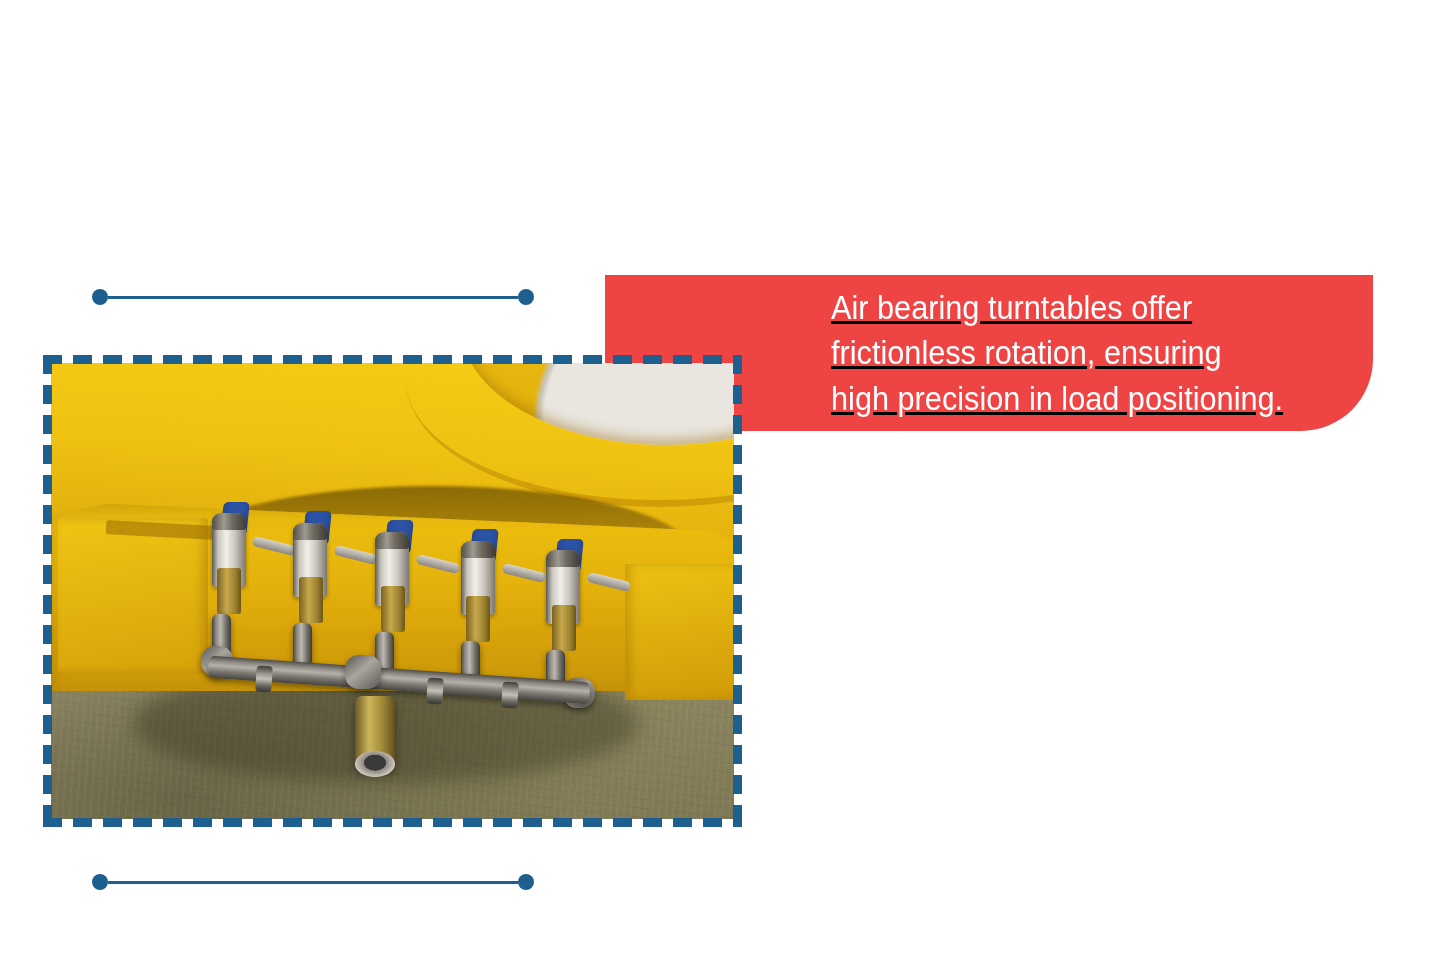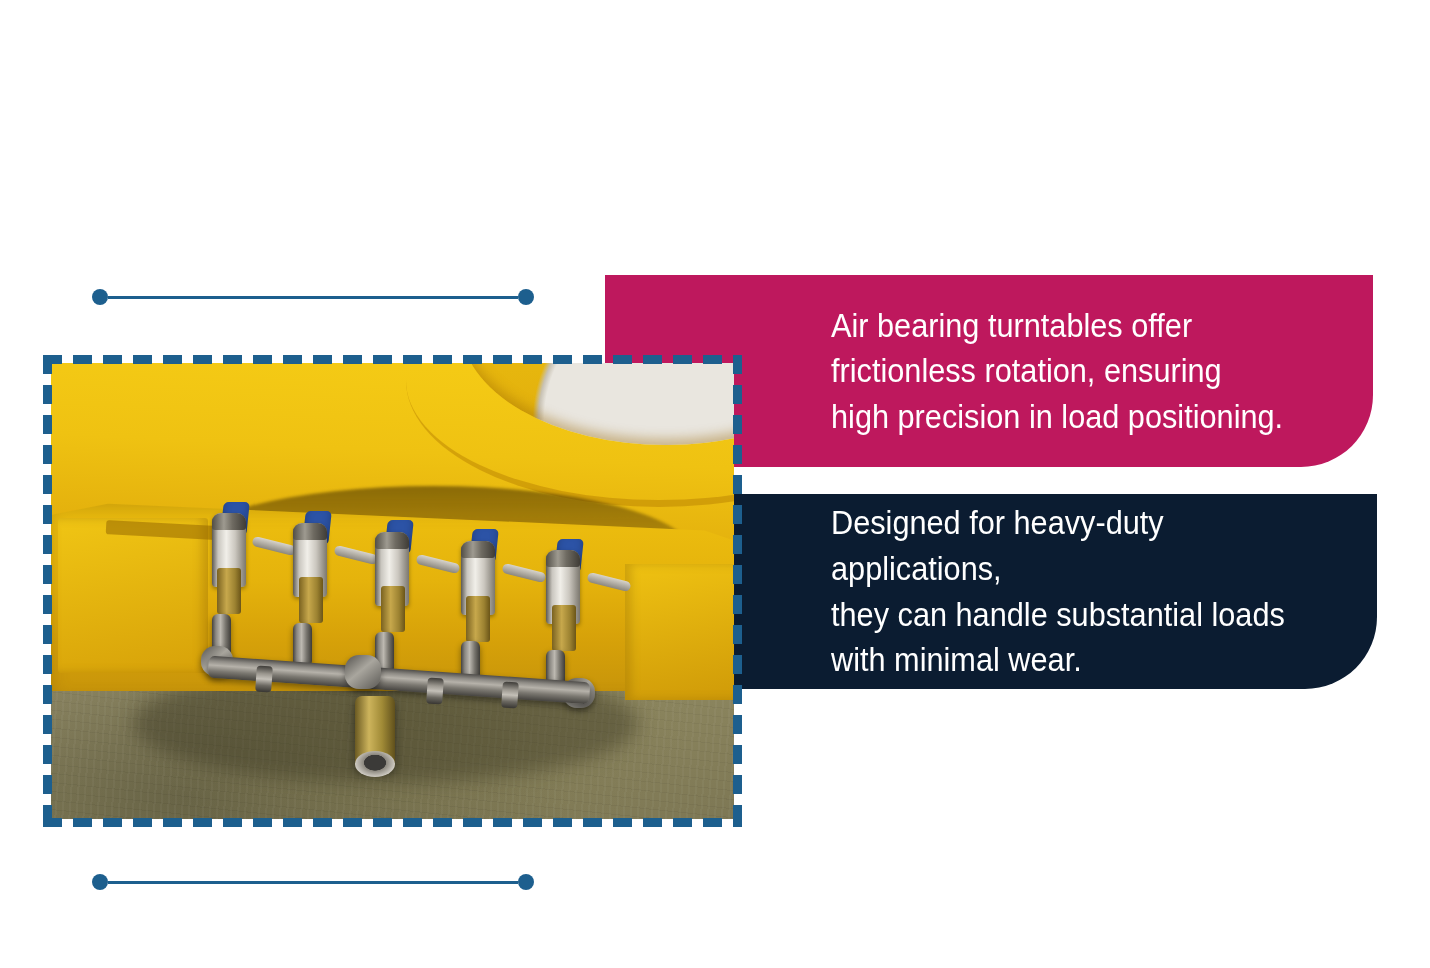--- a/index.html
+++ b/index.html
@@ -45,22 +45,22 @@
   }
   .panel .ptext{
     color:#ffffff;
     font-family:"Liberation Sans Narrow","Liberation Sans",sans-serif;
     font-size:33px;
     line-height:1.38;
     transform:scaleX(0.93);
     transform-origin:left center;
     white-space:pre-line;
   }
-  #panel-1{left:605px;top:275px;width:768px;height:192px;
-    background:#be185d;border-radius:0 0 72px 0;padding-left:226px;}
+  #panel-1{left:605px;top:275px;width:768px;height:156px;
+    background:#ef4444;border-radius:0 0 72px 0;padding-left:226px;text-decoration:underline;}
   #panel-2{left:605px;top:494px;width:772px;height:195px;
     background:#0b1c31;border-radius:0 0 72px 0;padding-left:226px;}
   #panel-3{left:605px;top:719px;width:780px;height:187px;
     background:#1d5f8e;border-radius:0 0 72px 0;padding-left:226px;}
 
   
   #photo-frame{
     position:absolute;left:43px;top:355px;width:699px;height:472px;
     box-sizing:border-box;
   }
@@ -183,25 +183,20 @@
   <div class="rule" id="rule-top">
     <span class="dot"></span>
     <span class="bar"></span>
     <span class="dot"></span>
   </div>
 
   <div class="panel" id="panel-1">
     <div class="ptext">Air bearing turntables offer
 frictionless rotation, ensuring
 high precision in load positioning.</div>
-  </div>
-  <div class="panel" id="panel-2">
-    <div class="ptext">Designed for heavy-duty applications,
-they can handle substantial loads
-with minimal wear.</div>
   </div>
 
   <div id="photo-frame">
     <div id="photo">
       <div class="floor"></div>
 
       <div class="shadow-soft" style="left:12%;top:66%;width:74%;height:26%;"></div>
 
       <div class="deck">
         

